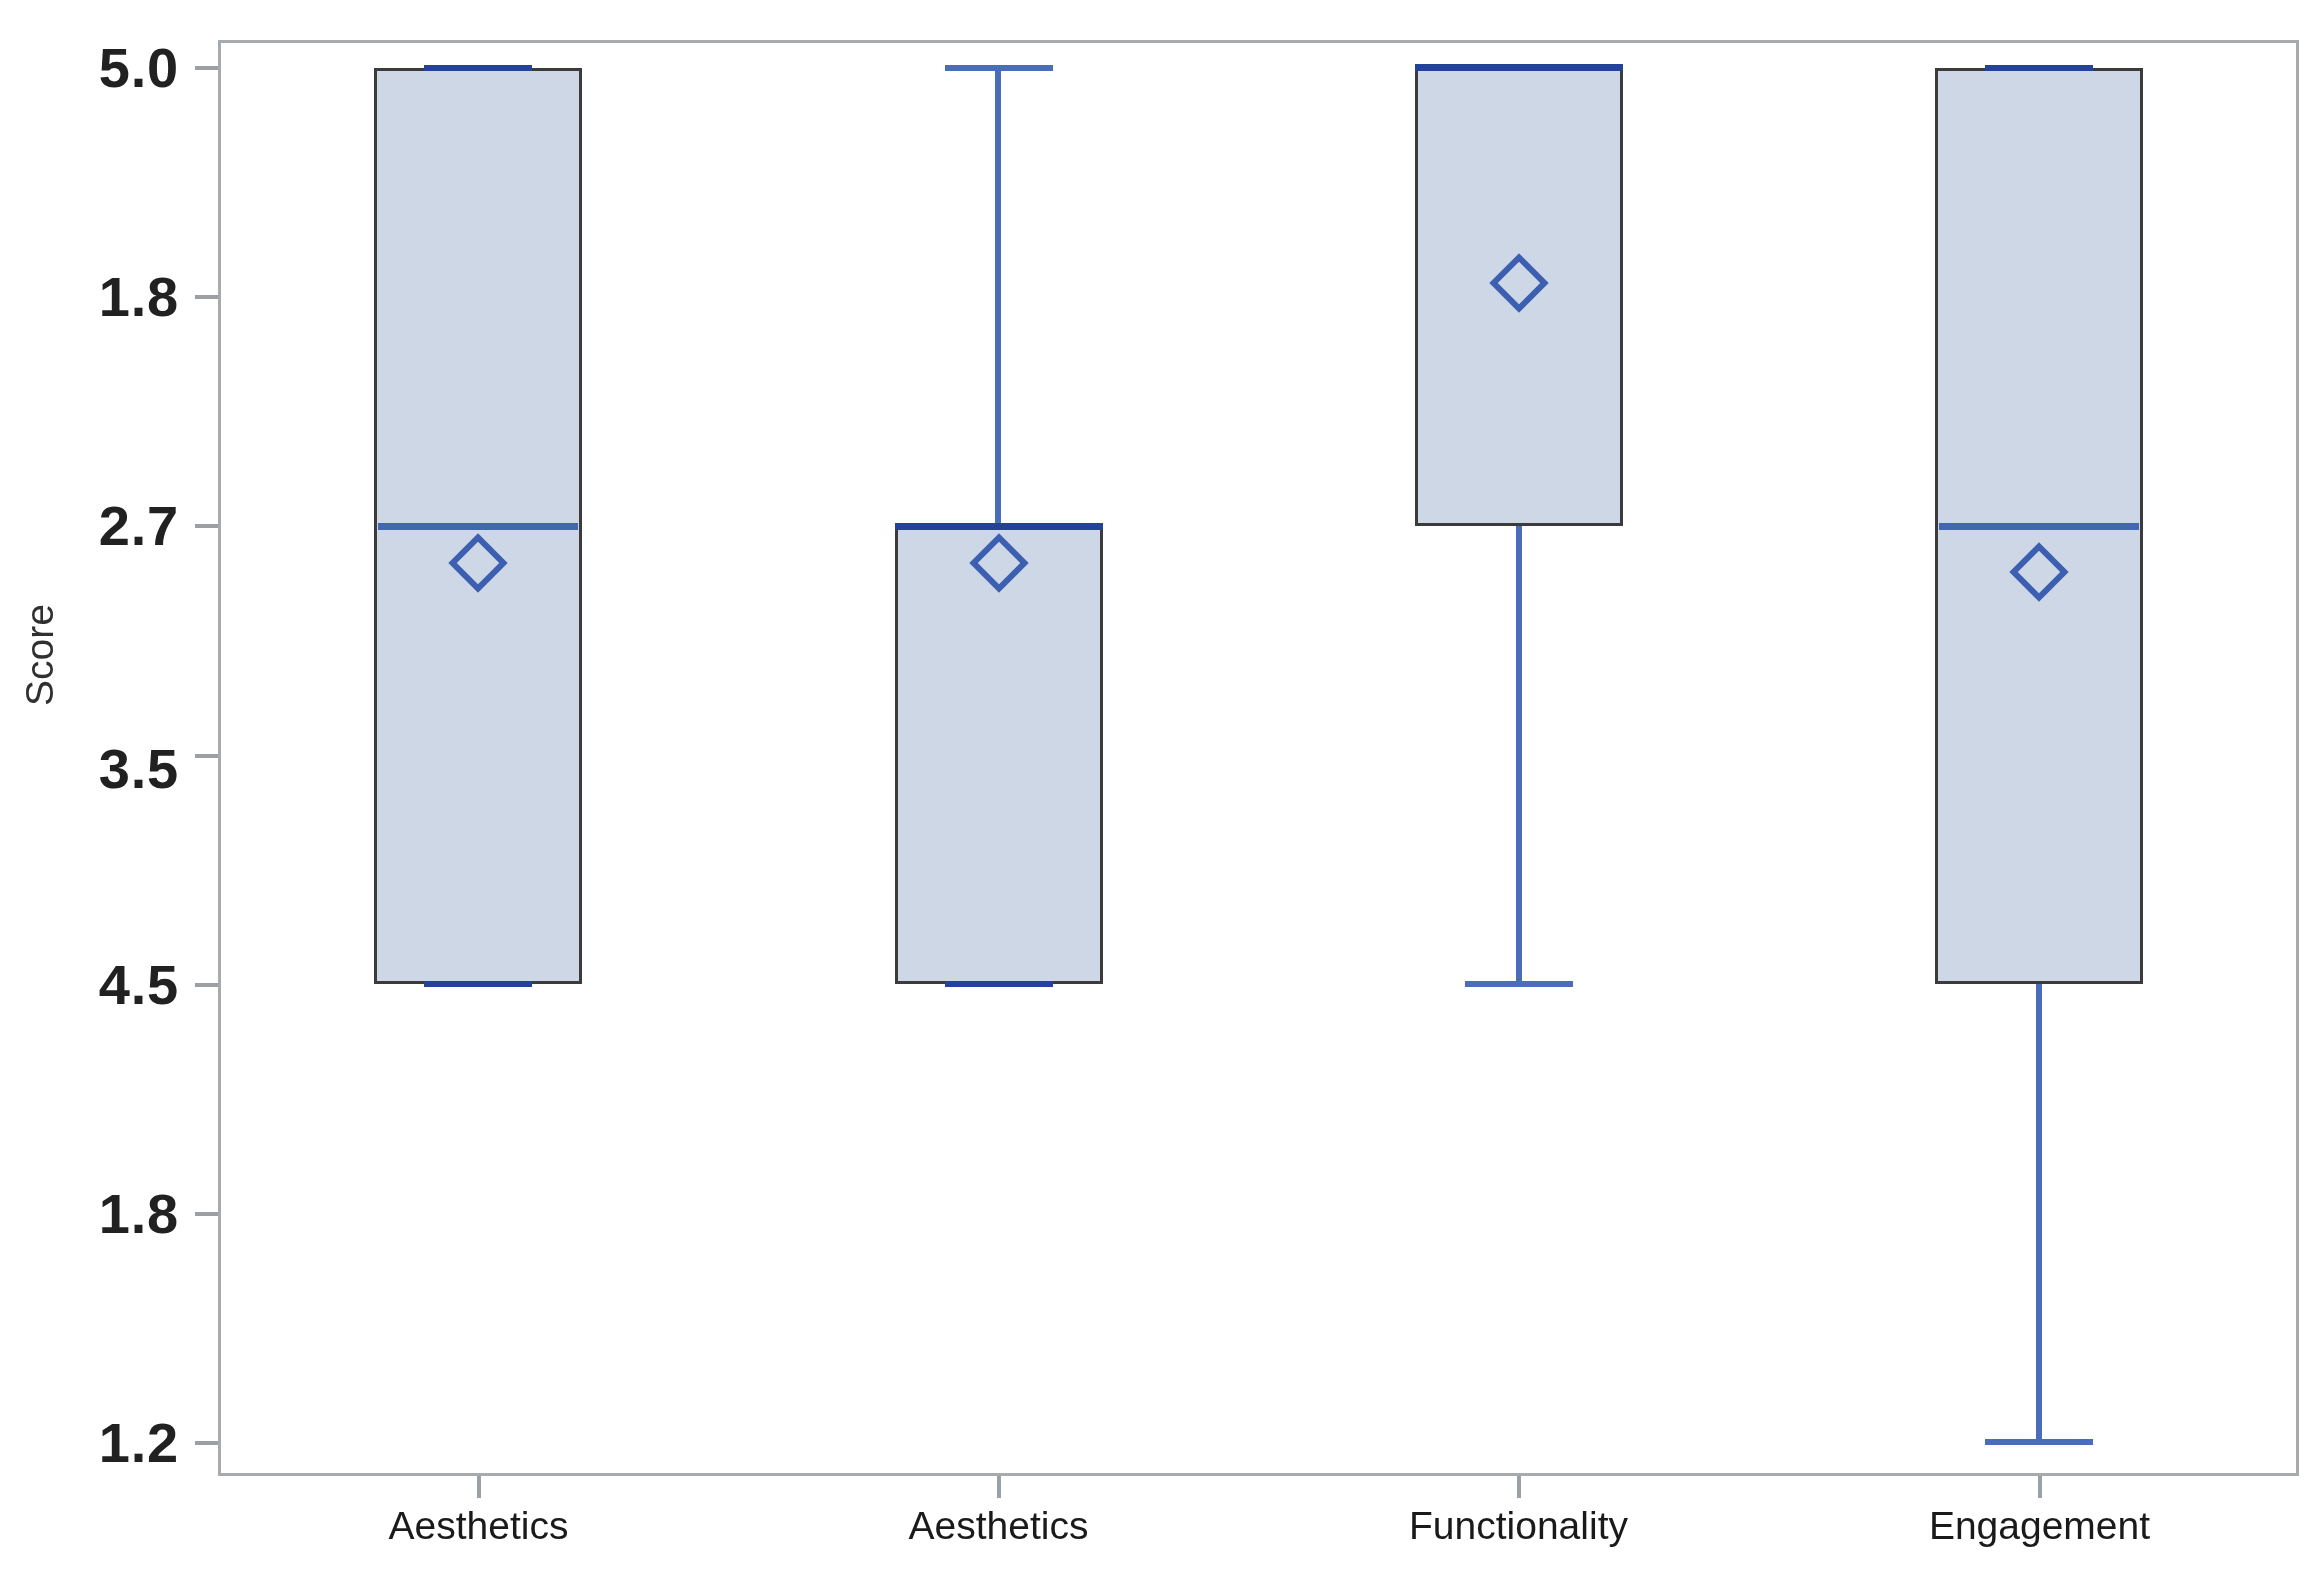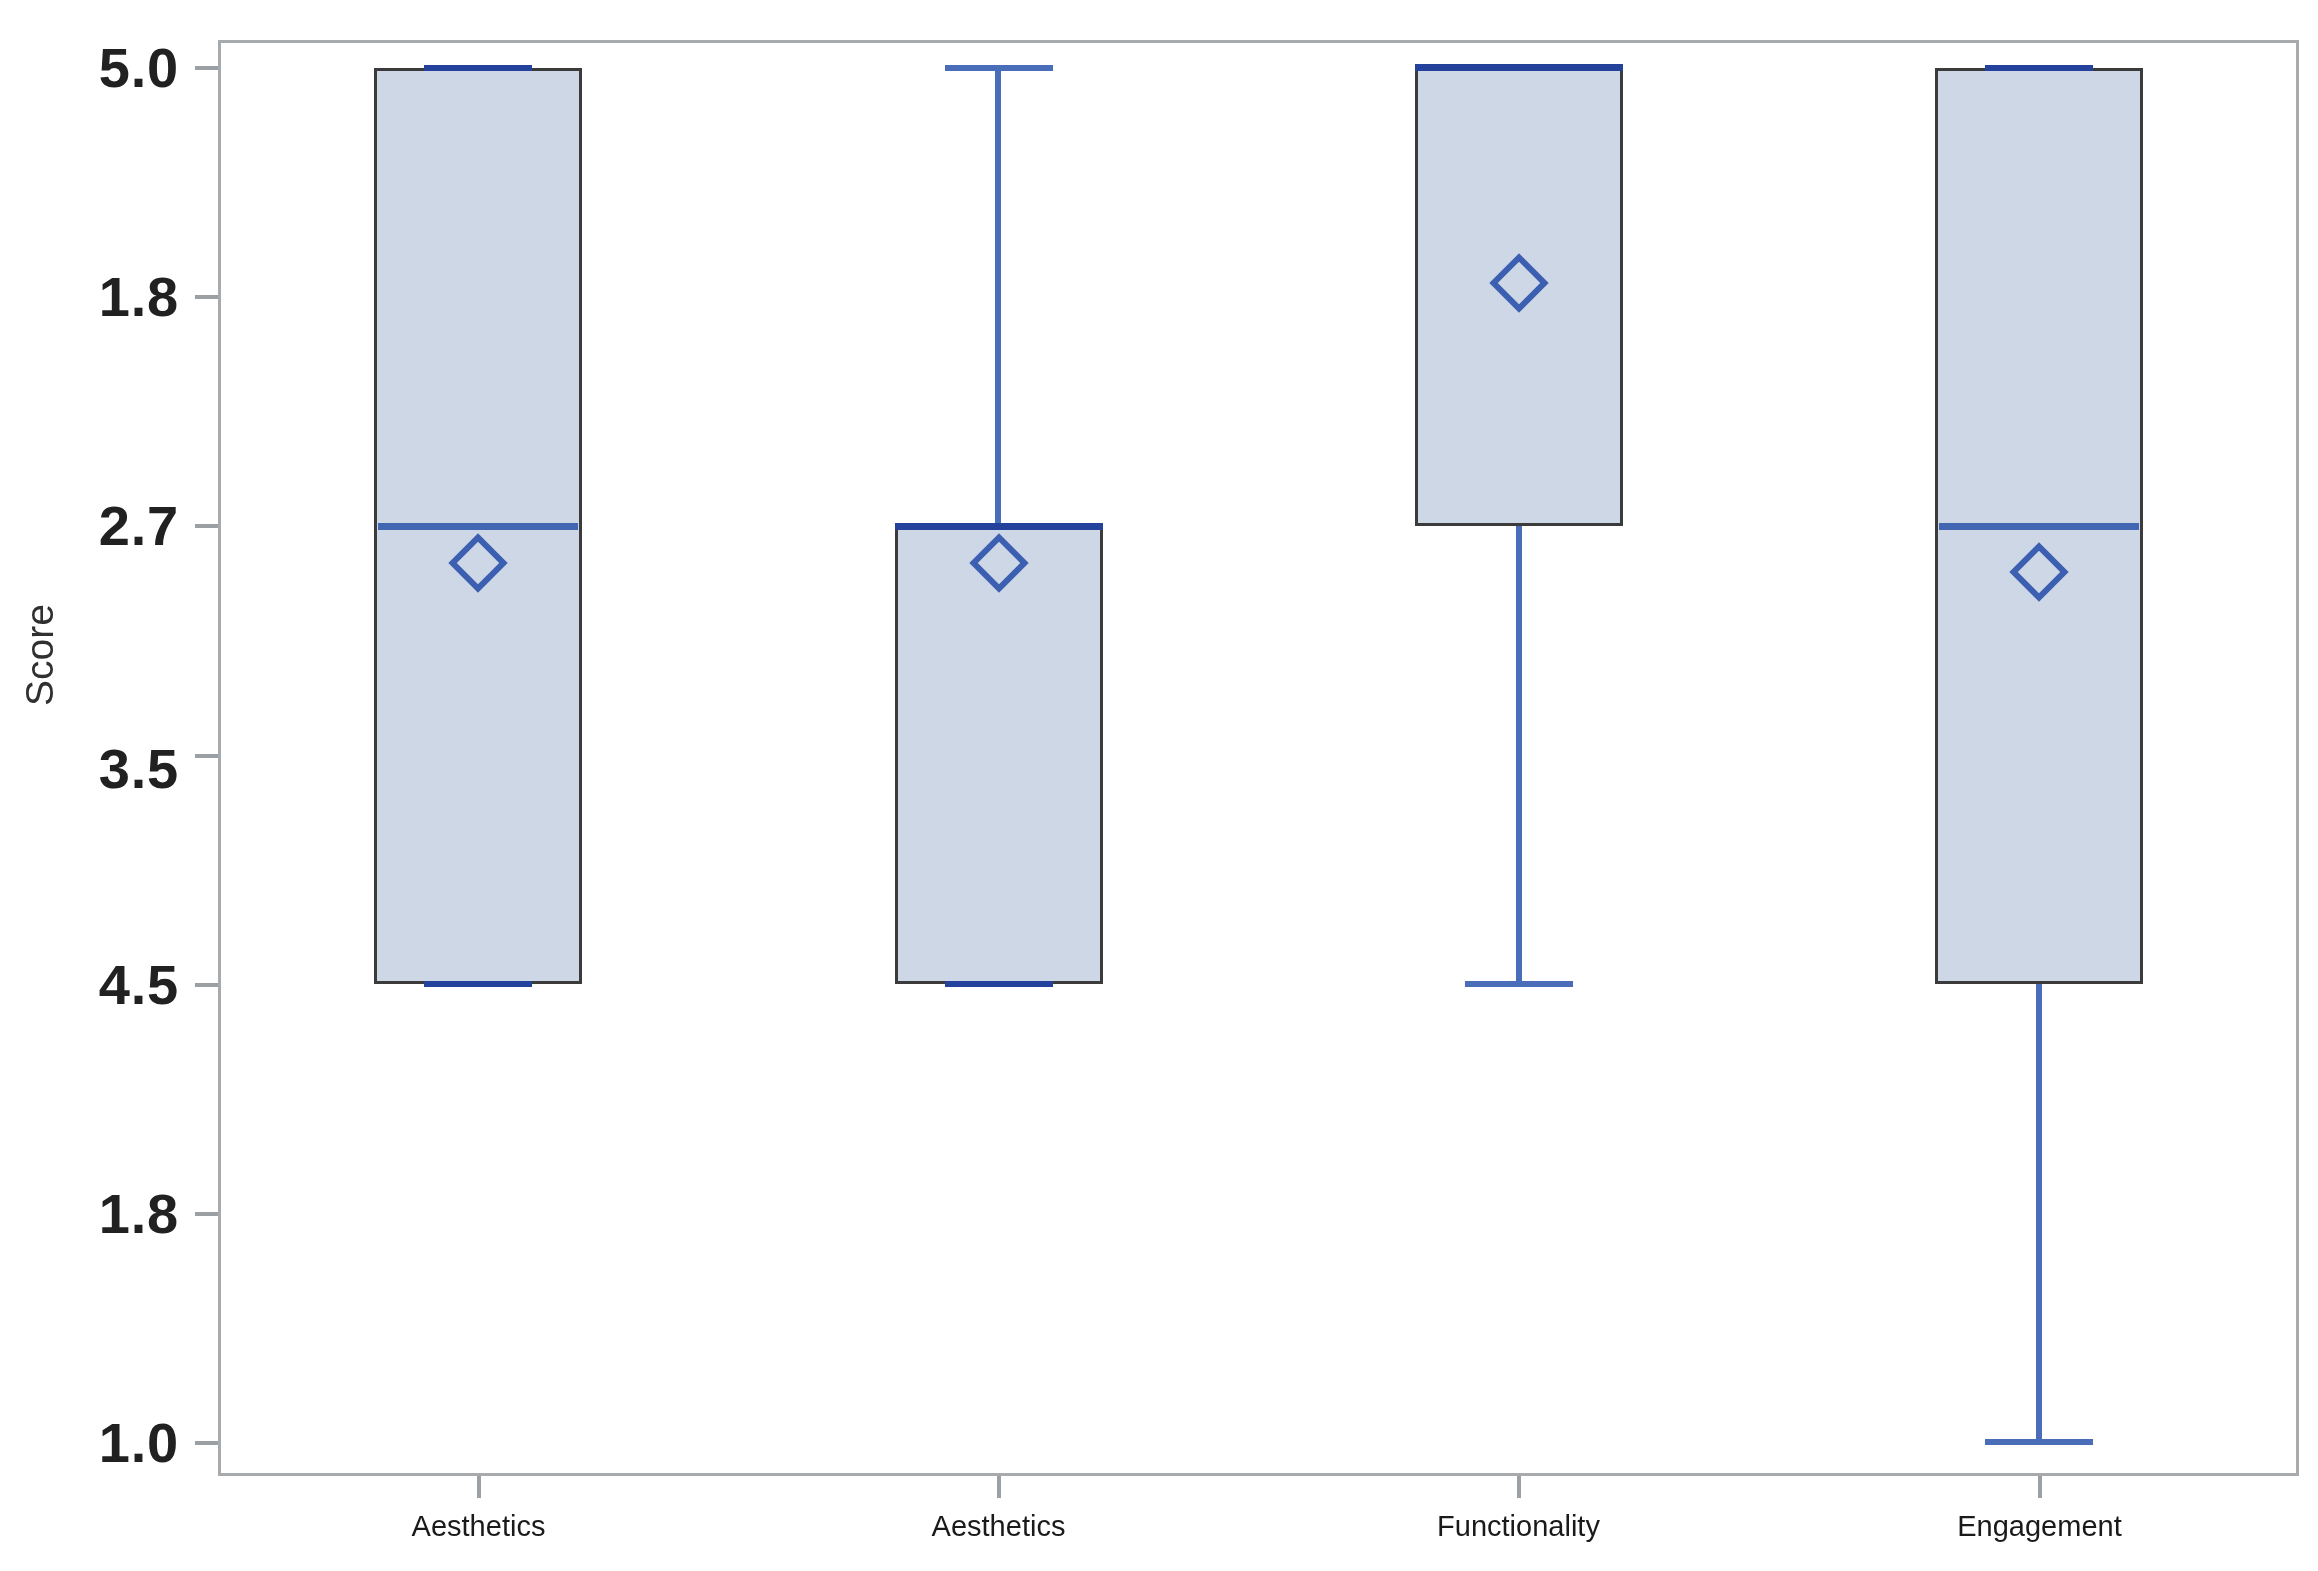--- a/index.html
+++ b/index.html
@@ -26,21 +26,21 @@
     position: absolute;
     text-align: right;
     font-size: 56px;
     font-weight: 700;
     color: #212121;
     letter-spacing: 0.8px;
   }
   .x-tick-label {
     position: absolute;
     text-align: center;
-    font-size: 29px;
+    font-size: 39px;
     font-weight: 400;
     color: #1a1a1a;
   }
   .y-axis-title {
     position: absolute;
     text-align: center;
     font-size: 39px;
     font-weight: 400;
     color: #303030;
     transform: rotate(-90deg);
@@ -65,21 +65,21 @@
       <div class="y-tick-label" style="left: 33px; top: 272px; width: 146px; height: 49px; line-height: 49px; position: absolute; color: rgb(33, 33, 33);">1.8</div>
       <div class="abs" style="left: 195px; top: 524px; width: 23px; height: 3.9px; background: rgb(155, 160, 164);"></div>
       <div class="y-tick-label" style="left: 33px; top: 501px; width: 146px; height: 49px; line-height: 49px; position: absolute; color: rgb(33, 33, 33);">2.7</div>
       <div class="abs" style="left: 195px; top: 754px; width: 23px; height: 3.9px; background: rgb(155, 160, 164);"></div>
       <div class="y-tick-label" style="left: 33px; top: 744px; width: 146px; height: 49px; line-height: 49px; position: absolute; color: rgb(33, 33, 33);">3.5</div>
       <div class="abs" style="left: 195px; top: 983px; width: 23px; height: 3.9px; background: rgb(155, 160, 164);"></div>
       <div class="y-tick-label" style="left: 33px; top: 960px; width: 146px; height: 49px; line-height: 49px; position: absolute; color: rgb(33, 33, 33);">4.5</div>
       <div class="abs" style="left: 195px; top: 1212px; width: 23px; height: 3.9px; background: rgb(155, 160, 164);"></div>
       <div class="y-tick-label" style="left: 33px; top: 1189px; width: 146px; height: 49px; line-height: 49px; position: absolute; color: rgb(33, 33, 33);">1.8</div>
       <div class="abs" style="left: 195px; top: 1441px; width: 23px; height: 3.9px; background: rgb(155, 160, 164);"></div>
-      <div class="y-tick-label" style="left: 33px; top: 1418px; width: 146px; height: 49px; line-height: 49px; position: absolute; color: rgb(33, 33, 33);">1.0</div>
+      <div class="y-tick-label" style="left: 33px; top: 1418px; width: 146px; height: 49px; line-height: 49px; position: absolute; color: rgb(33, 33, 33);">1.2</div>
       <div class="abs" style="left: 477px; top: 1476px; width: 3.9px; height: 21.6px; background: rgb(155, 160, 164);"></div>
       <div class="x-tick-label" style="left: 286px; top: 1503px; width: 385px; height: 46px; line-height: 46px; position: absolute; color: rgb(26, 26, 26);">Aesthetics</div>
       <div class="abs" style="left: 997px; top: 1476px; width: 3.9px; height: 21.6px; background: rgb(155, 160, 164);"></div>
       <div class="x-tick-label" style="left: 806px; top: 1503px; width: 385px; height: 46px; line-height: 46px; position: absolute; color: rgb(26, 26, 26);">Aesthetics</div>
       <div class="abs" style="left: 1517px; top: 1476px; width: 3.9px; height: 21.6px; background: rgb(155, 160, 164);"></div>
       <div class="x-tick-label" style="left: 1326px; top: 1503px; width: 385px; height: 46px; line-height: 46px; position: absolute; color: rgb(26, 26, 26);">Functionality</div>
       <div class="abs" style="left: 2038px; top: 1476px; width: 3.9px; height: 21.6px; background: rgb(155, 160, 164);"></div>
       <div class="x-tick-label" style="left: 1847px; top: 1503px; width: 385px; height: 46px; line-height: 46px; position: absolute; color: rgb(26, 26, 26);">Engagement</div>
       <div class="abs" style="left: 374px; top: 68px; width: 208px; height: 916px; border: 3.9px solid rgb(59, 59, 59); box-sizing: border-box; background: rgb(205, 215, 229);"></div>
       <div class="abs" style="left: 378px; top: 523px; width: 200px; height: 7px; background: rgb(65, 102, 178);"></div>

